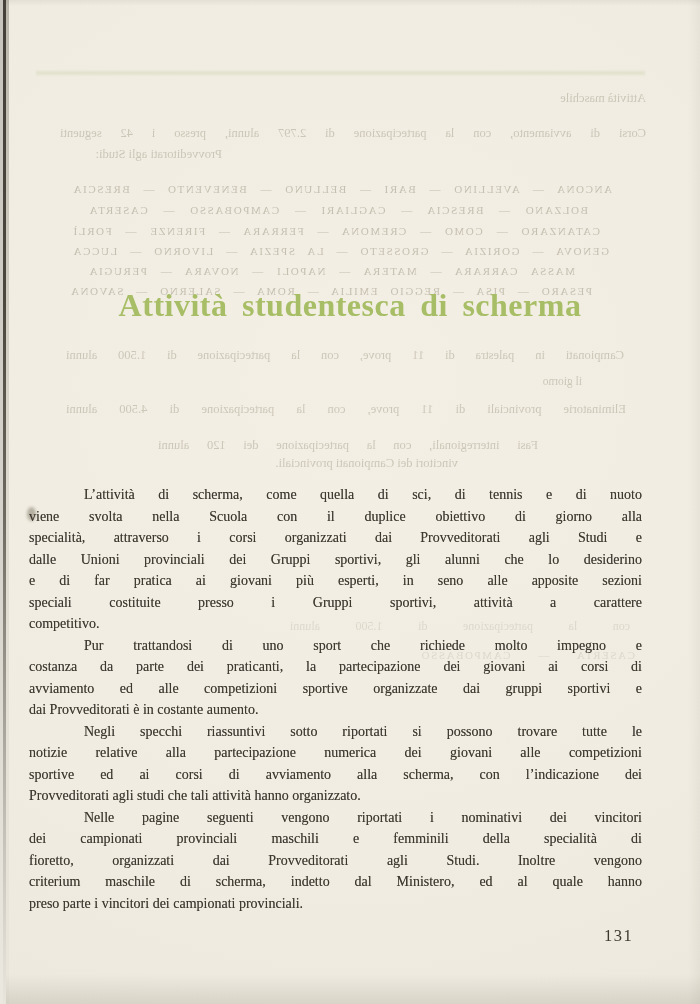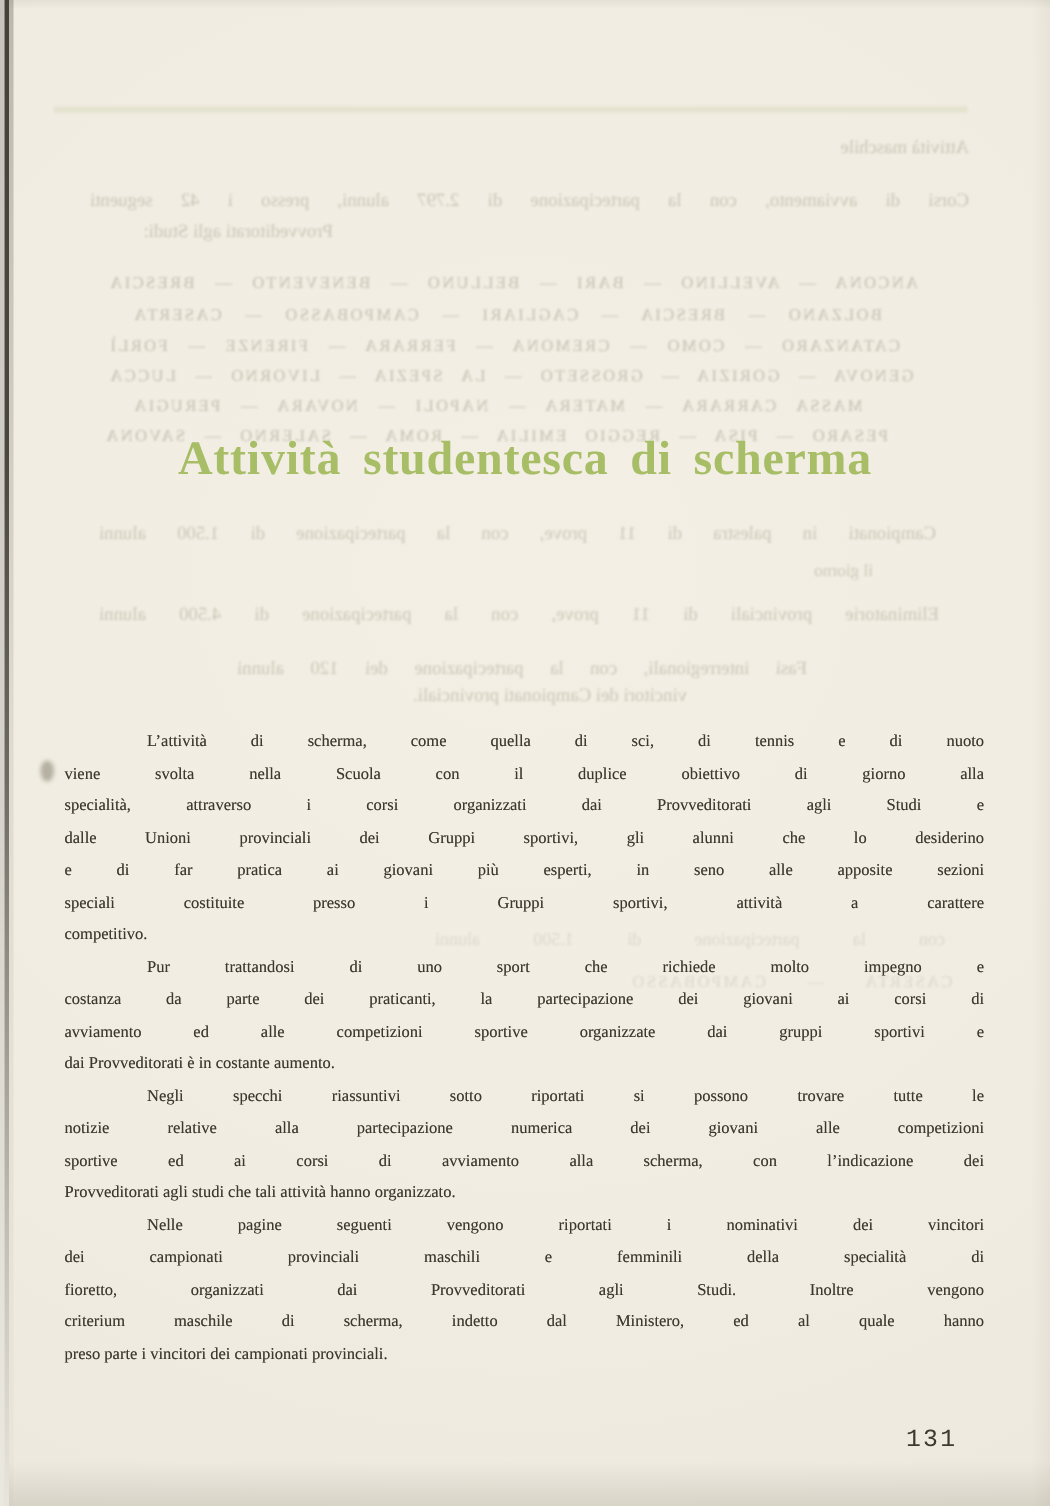--- a/index.html
+++ b/index.html
@@ -29,32 +29,32 @@
   .gl.caps{font-size:11px;letter-spacing:1.6px;word-spacing:7px;color:rgba(110,102,78,0.34);}
   .gl.one{text-align-last:left;}
   .gl.faint{color:rgba(116,108,84,0.16);}
   .ghost-band{position:absolute;top:71px;left:36px;width:609px;height:4px;
       background:rgba(206,210,176,0.38);filter:blur(1px);}
 
   .title{position:absolute;top:287px;left:0;width:100%;margin:0;
       text-align:center;font-weight:bold;font-size:32px;letter-spacing:0.5px;
       word-spacing:6px;color:#a7be66;}
 
-  .bodytext{position:absolute;top:484px;left:43px;width:613px;
-      font-size:11px;line-height:21.5px;color:#3d3830;
+  .bodytext{position:absolute;top:484px;left:29px;width:613px;
+      font-size:14px;line-height:21.5px;color:#3d3830;
       text-shadow:0 0 0.4px rgba(61,56,48,0.55);}
   .bl{height:21.5px;text-align:justify;text-align-last:justify;}
   .bl.ps{text-indent:55px;}
   .bl.pe{text-align-last:left;}
 
   .smudge{position:absolute;left:27px;top:507px;width:9px;height:14px;
       background:rgba(85,75,55,0.38);border-radius:50%;filter:blur(1.4px);}
 
-  .pageno{position:absolute;top:950px;left:604px;font-size:16.5px;
-      letter-spacing:1.5px;color:#3d3830;font-family:Liberation Mono, monospace;}
+  .pageno{position:absolute;top:926px;left:604px;font-size:16.5px;
+      letter-spacing:1.5px;color:#3d3830;}
 </style>
 </head>
 <body>
 
 <div class="page">
 
   <div class="edge">
     <div class="light"></div>
     <div class="dark"></div>
     <div class="blend"></div>

